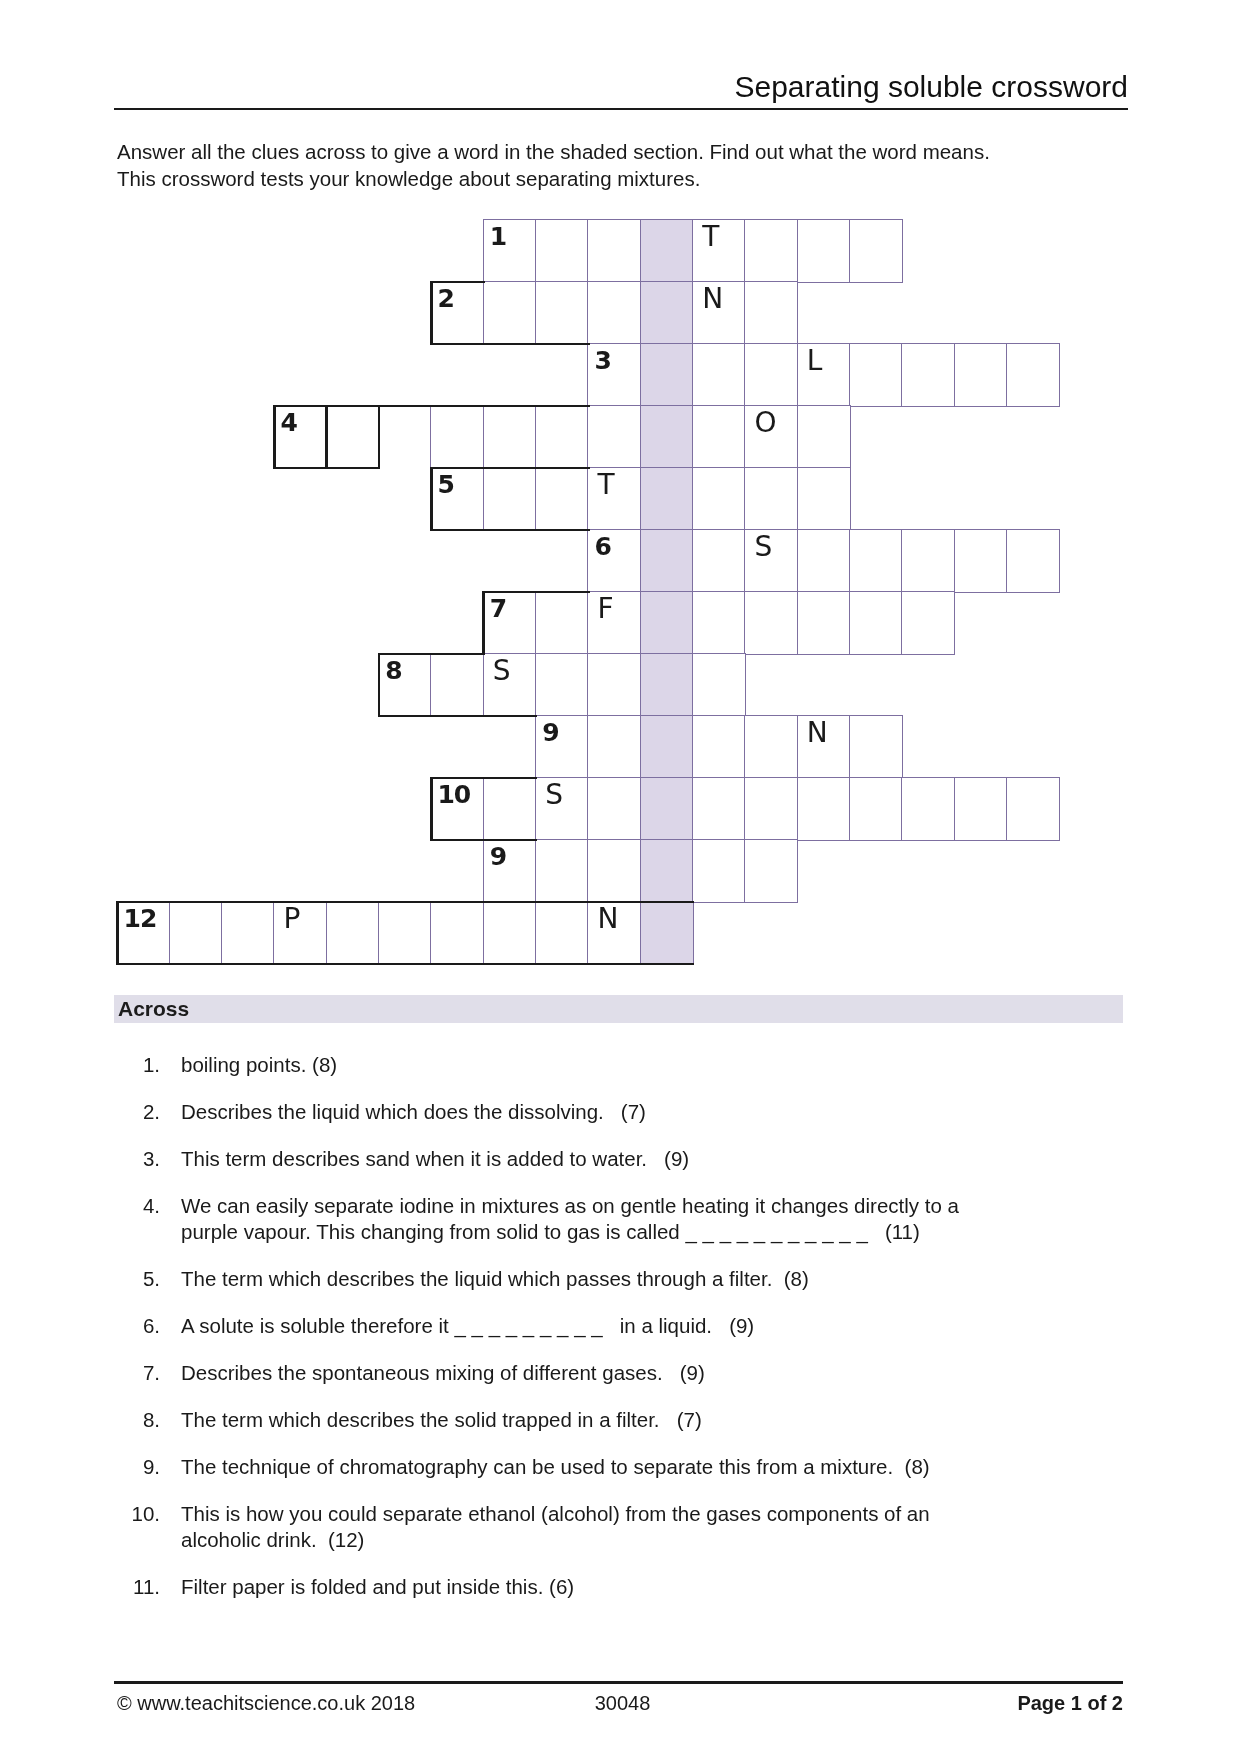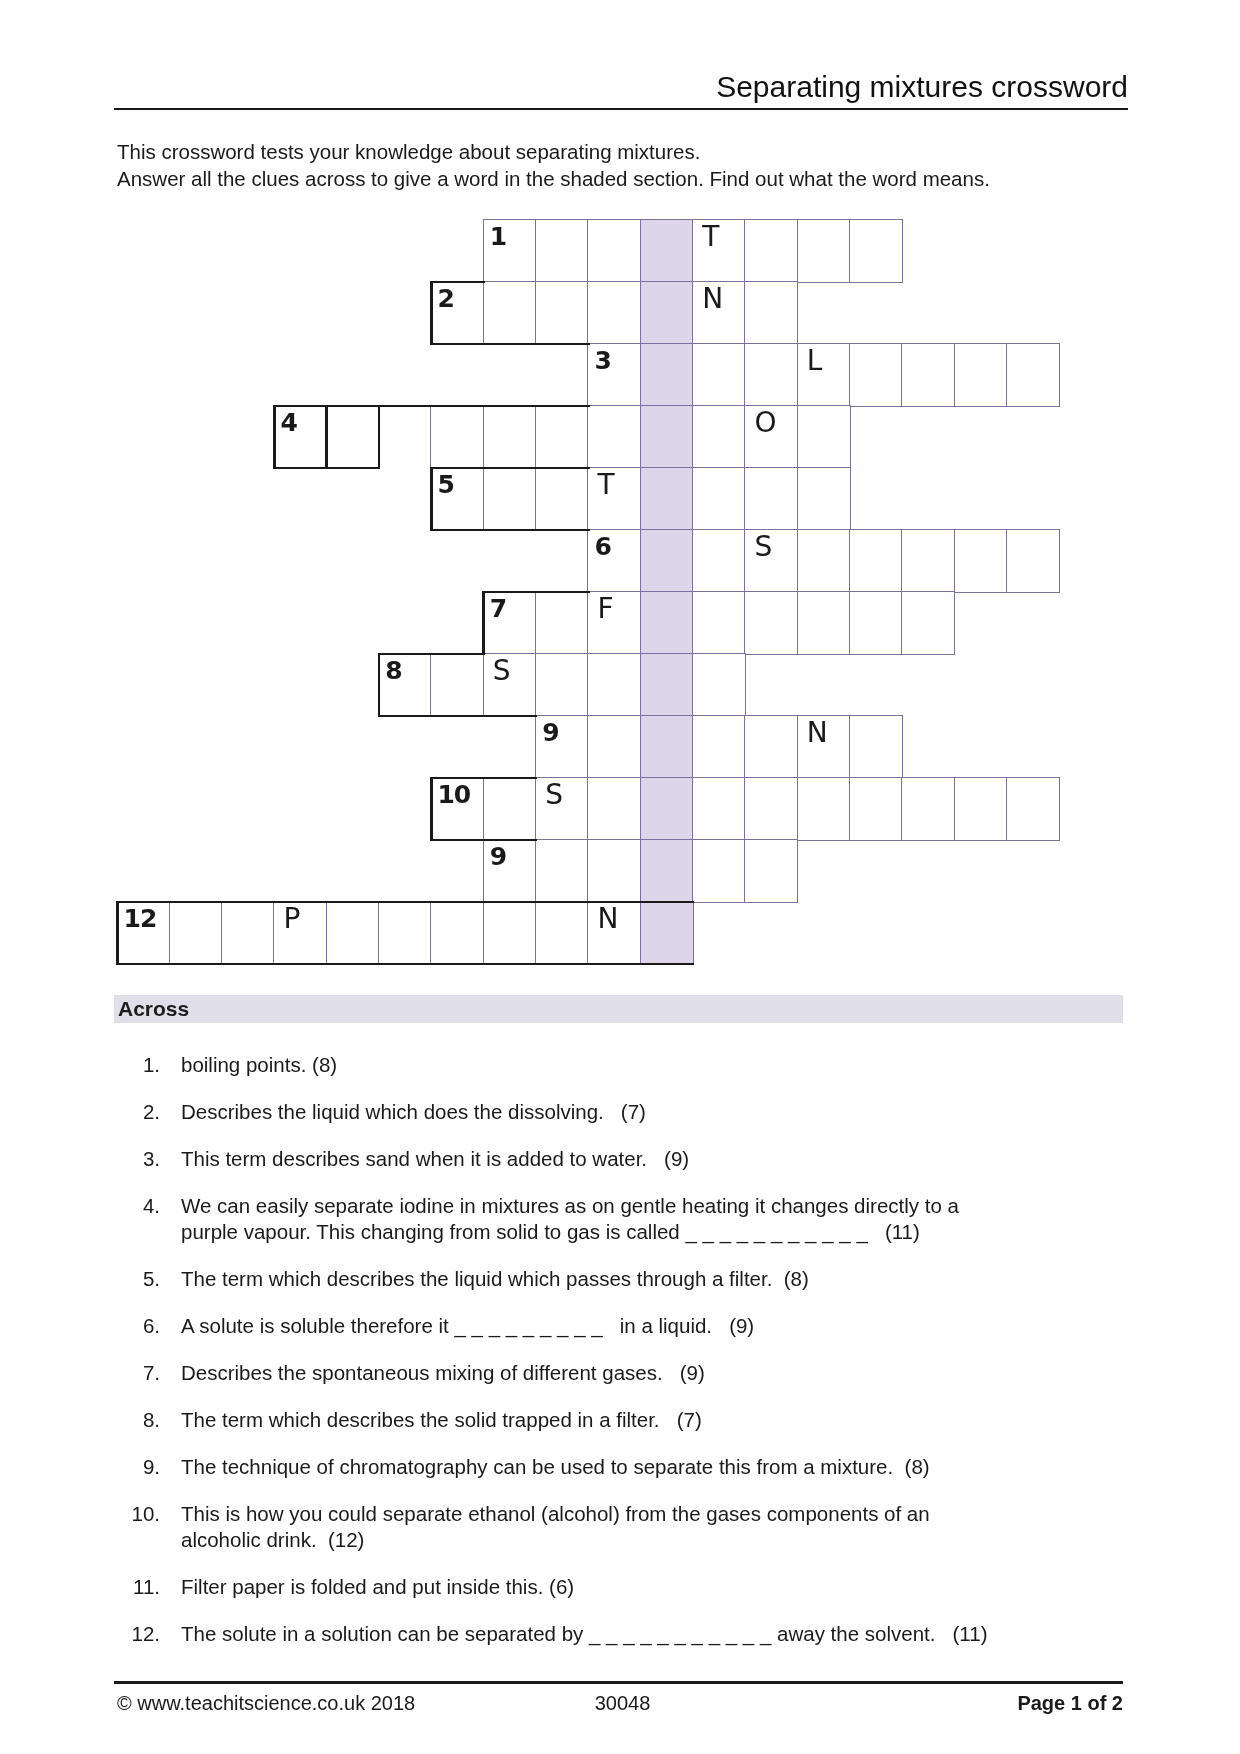--- a/index.html
+++ b/index.html
@@ -43,25 +43,25 @@
     position:absolute;top:1692px;left:114px;width:1009px;font-size:20px;
   }
   .footer .f-left{position:absolute;left:3px;}
   .footer .f-center{position:absolute;left:4px;width:100%;text-align:center;}
   .footer .f-right{position:absolute;right:0;font-weight:bold;}
 </style>
 </head>
 <body>
 
 <div class="page" style="--gridline: #7d6fa0; --shade: #dcd6e8; --bar: #e0dee9;">
-  <div class="title">Separating mixtures crossword</div>
+  <div class="title">Separating soluble crossword</div>
   <div class="title-rule"></div>
   <div class="intro">
+    <div>Answer all the clues across to give a word in the shaded section. Find out what the word means.</div>
     <div>This crossword tests your knowledge about separating mixtures.</div>
-    <div>Answer all the clues across to give a word in the shaded section. Find out what the word means.</div>
   </div>
 
   <div id="grid">
       <div class="cell" style="left: 482.81px; top: 219.2px; width: 53.93px; height: 63.6px;">
         <span class="cellnum">1</span>
       </div>
       <div class="cell" style="left: 535.14px; top: 219.2px; width: 53.93px; height: 63.6px;"></div>
       <div class="cell" style="left: 587.47px; top: 219.2px; width: 53.93px; height: 63.6px;"></div>
       <div class="cell shaded" style="left: 639.8px; top: 219.2px; width: 53.93px; height: 63.6px;"></div>
       <div class="cell" style="left: 692.13px; top: 219.2px; width: 53.93px; height: 63.6px;">
@@ -299,26 +299,20 @@
           <div>This is how you could separate ethanol (alcohol) from the gases components of an</div>
           <div>alcoholic drink. &nbsp;(12)</div>
         </div>
       </div>
       <div class="clue">
         <span class="cnum">11.</span>
         <div class="ctext">
           <div>Filter paper is folded and put inside this. (6)</div>
         </div>
       </div>
-      <div class="clue">
-        <span class="cnum">12.</span>
-        <div class="ctext">
-          <div>The solute in a solution can be separated by _&nbsp;_&nbsp;_&nbsp;_&nbsp;_&nbsp;_&nbsp;_&nbsp;_&nbsp;_&nbsp;_&nbsp;_ away the solvent. &nbsp;&nbsp;(11)</div>
-        </div>
-      </div>
     </div>
 
   <div class="footer-rule"></div>
   <div class="footer">
     <span class="f-left">© www.teachitscience.co.uk 2018</span>
     <span class="f-center">30048</span>
     <span class="f-right">Page 1 of 2</span>
   </div>
 </div>
 

